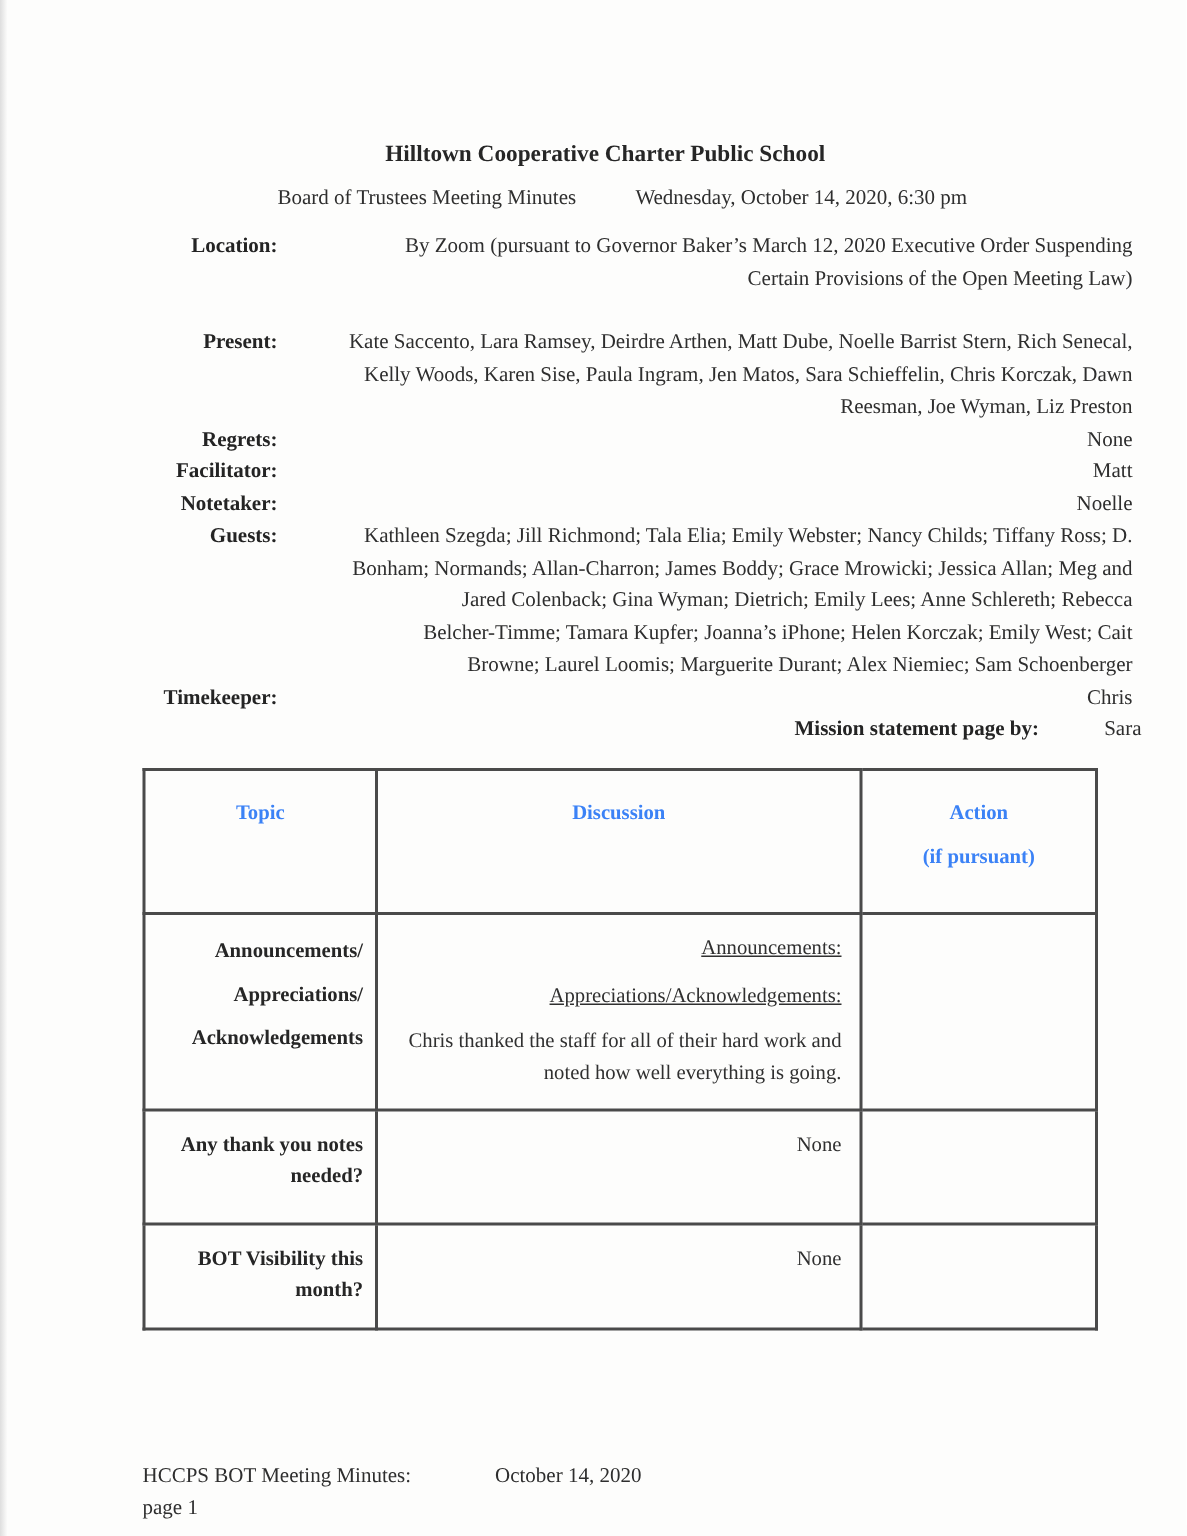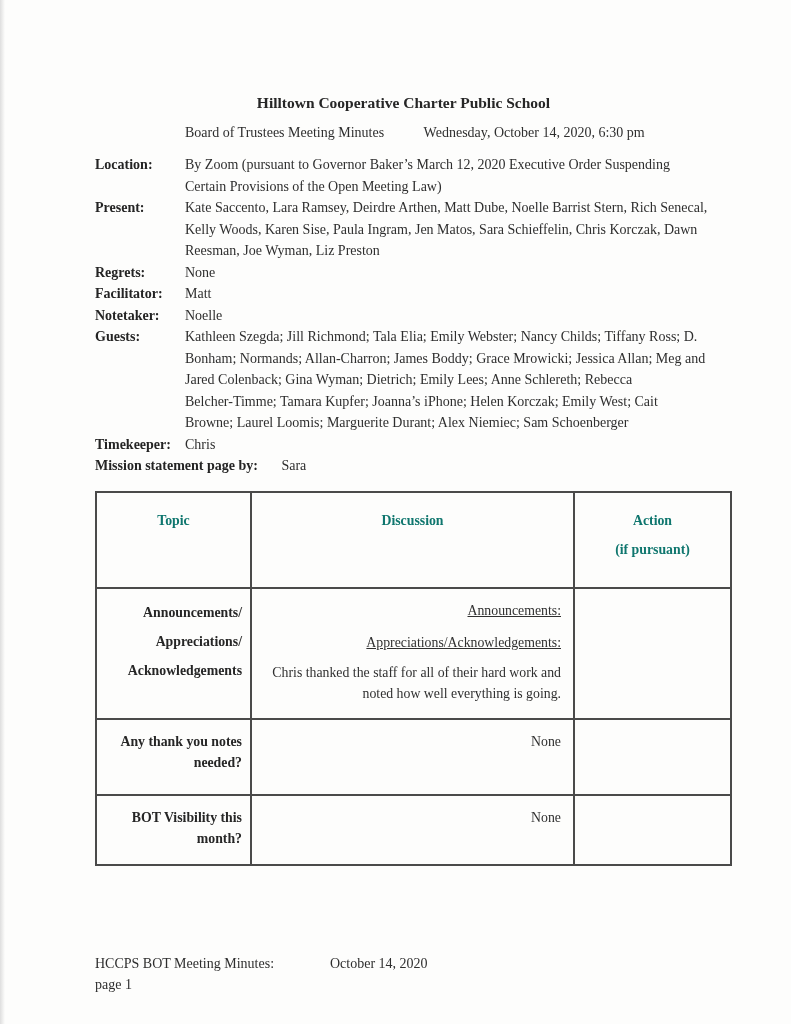--- a/index.html
+++ b/index.html
@@ -24,32 +24,32 @@
     text-align: center;
     font-size: 15.5px;
     font-weight: bold;
     color: #262626;
   }
   .subtitle {
     margin: 13px 0 0 185px;
     font-size: 14px;
   }
   .subtitle .dt { margin-left: 36px; }
-  .meta { margin: 13px 0 0 95px; width: 666px; font-size: 14px; }
+  .meta { margin: 13px 0 0 95px; width: 666px; font-size: 14px; text-align: right; }
   .kv {
     display: grid;
     grid-template-columns: 90px 1fr;
     line-height: 21.5px;
   }
   .kv .label { font-weight: bold; color: #242424; }
   .kv .val { white-space: pre-line; width: 570px; }
-  .kv.present { }
+  .kv.present { margin-top: 21px; }
   .kv.mission { display: block; }
   .kv.mission .label { font-weight: bold; }
-  .kv.mission .val { margin-left: 20px; white-space: normal; }
+  .kv.mission .val { margin-left: 40px; white-space: normal; }
 
   .minutes-table {
     margin: 14px 0 0 95px;
     border-collapse: collapse;
     table-layout: fixed;
     width: 635px;
     font-size: 13.8px;
     color: #303030;
     border: 2.5px solid #383838;
   }
@@ -57,21 +57,21 @@
     border: 2px solid #4a4a4a;
     vertical-align: top;
     overflow: hidden;
     text-align: right;
   }
   .minutes-table thead th {
     height: 73px;
     padding-top: 20px;
     text-align: center;
     font-weight: bold;
-    color: #0f766e;
+    color: #3b82f6;
   }
   .action-sub { margin-top: 13px; font-weight: bold; }
   td.topic {
     font-weight: bold;
     color: #262626;
     white-space: pre-line;
     padding: 9px 8px 0 9px;
     line-height: 29px;
   }
   tr.r2 td.topic, tr.r3 td.topic { line-height: 21.5px; padding-top: 11px; }

